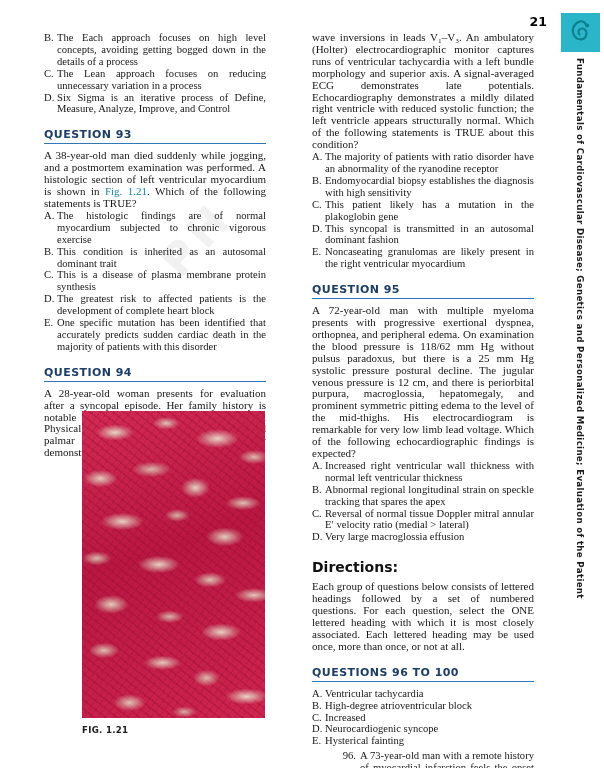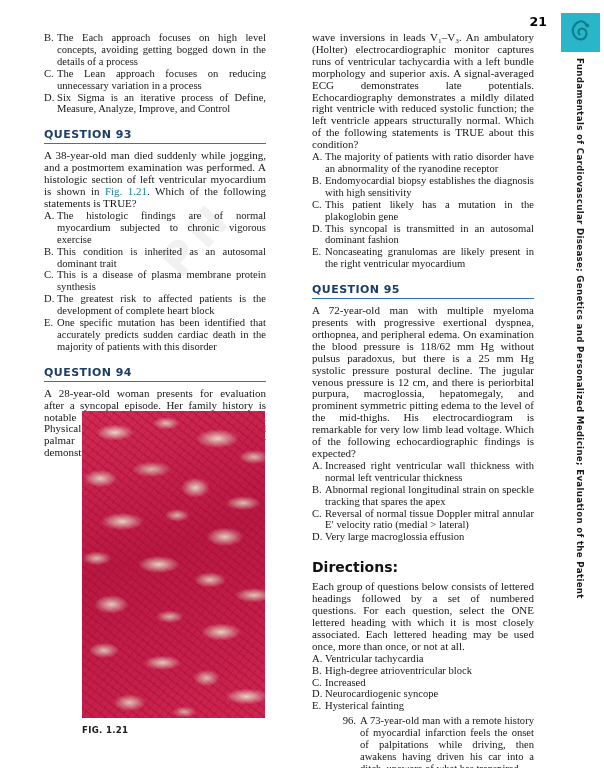--- a/index.html
+++ b/index.html
@@ -332,20 +332,21 @@
       <li>
         <span class="ltr">D.</span>
         <span>Very large macroglossia effusion</span>
       </li>
     </ul>
 
     <div class="dir-head">Directions:</div>
 
     <p class="note">Each group of questions below consists of lettered headings followed by a set of numbered questions. For each question, select the ONE lettered heading with which it is most closely associated. Each lettered heading may be used once, more than once, or not at all.</p>
 
+    <div class="q-head">QUESTIONS 96 TO 100</div>
 
 
     <ul class="options">
       <li>
         <span class="ltr">A.</span>
         <span>Ventricular tachycardia</span>
       </li>
       <li>
         <span class="ltr">B.</span>
         <span>High-degree atrioventricular block</span>

